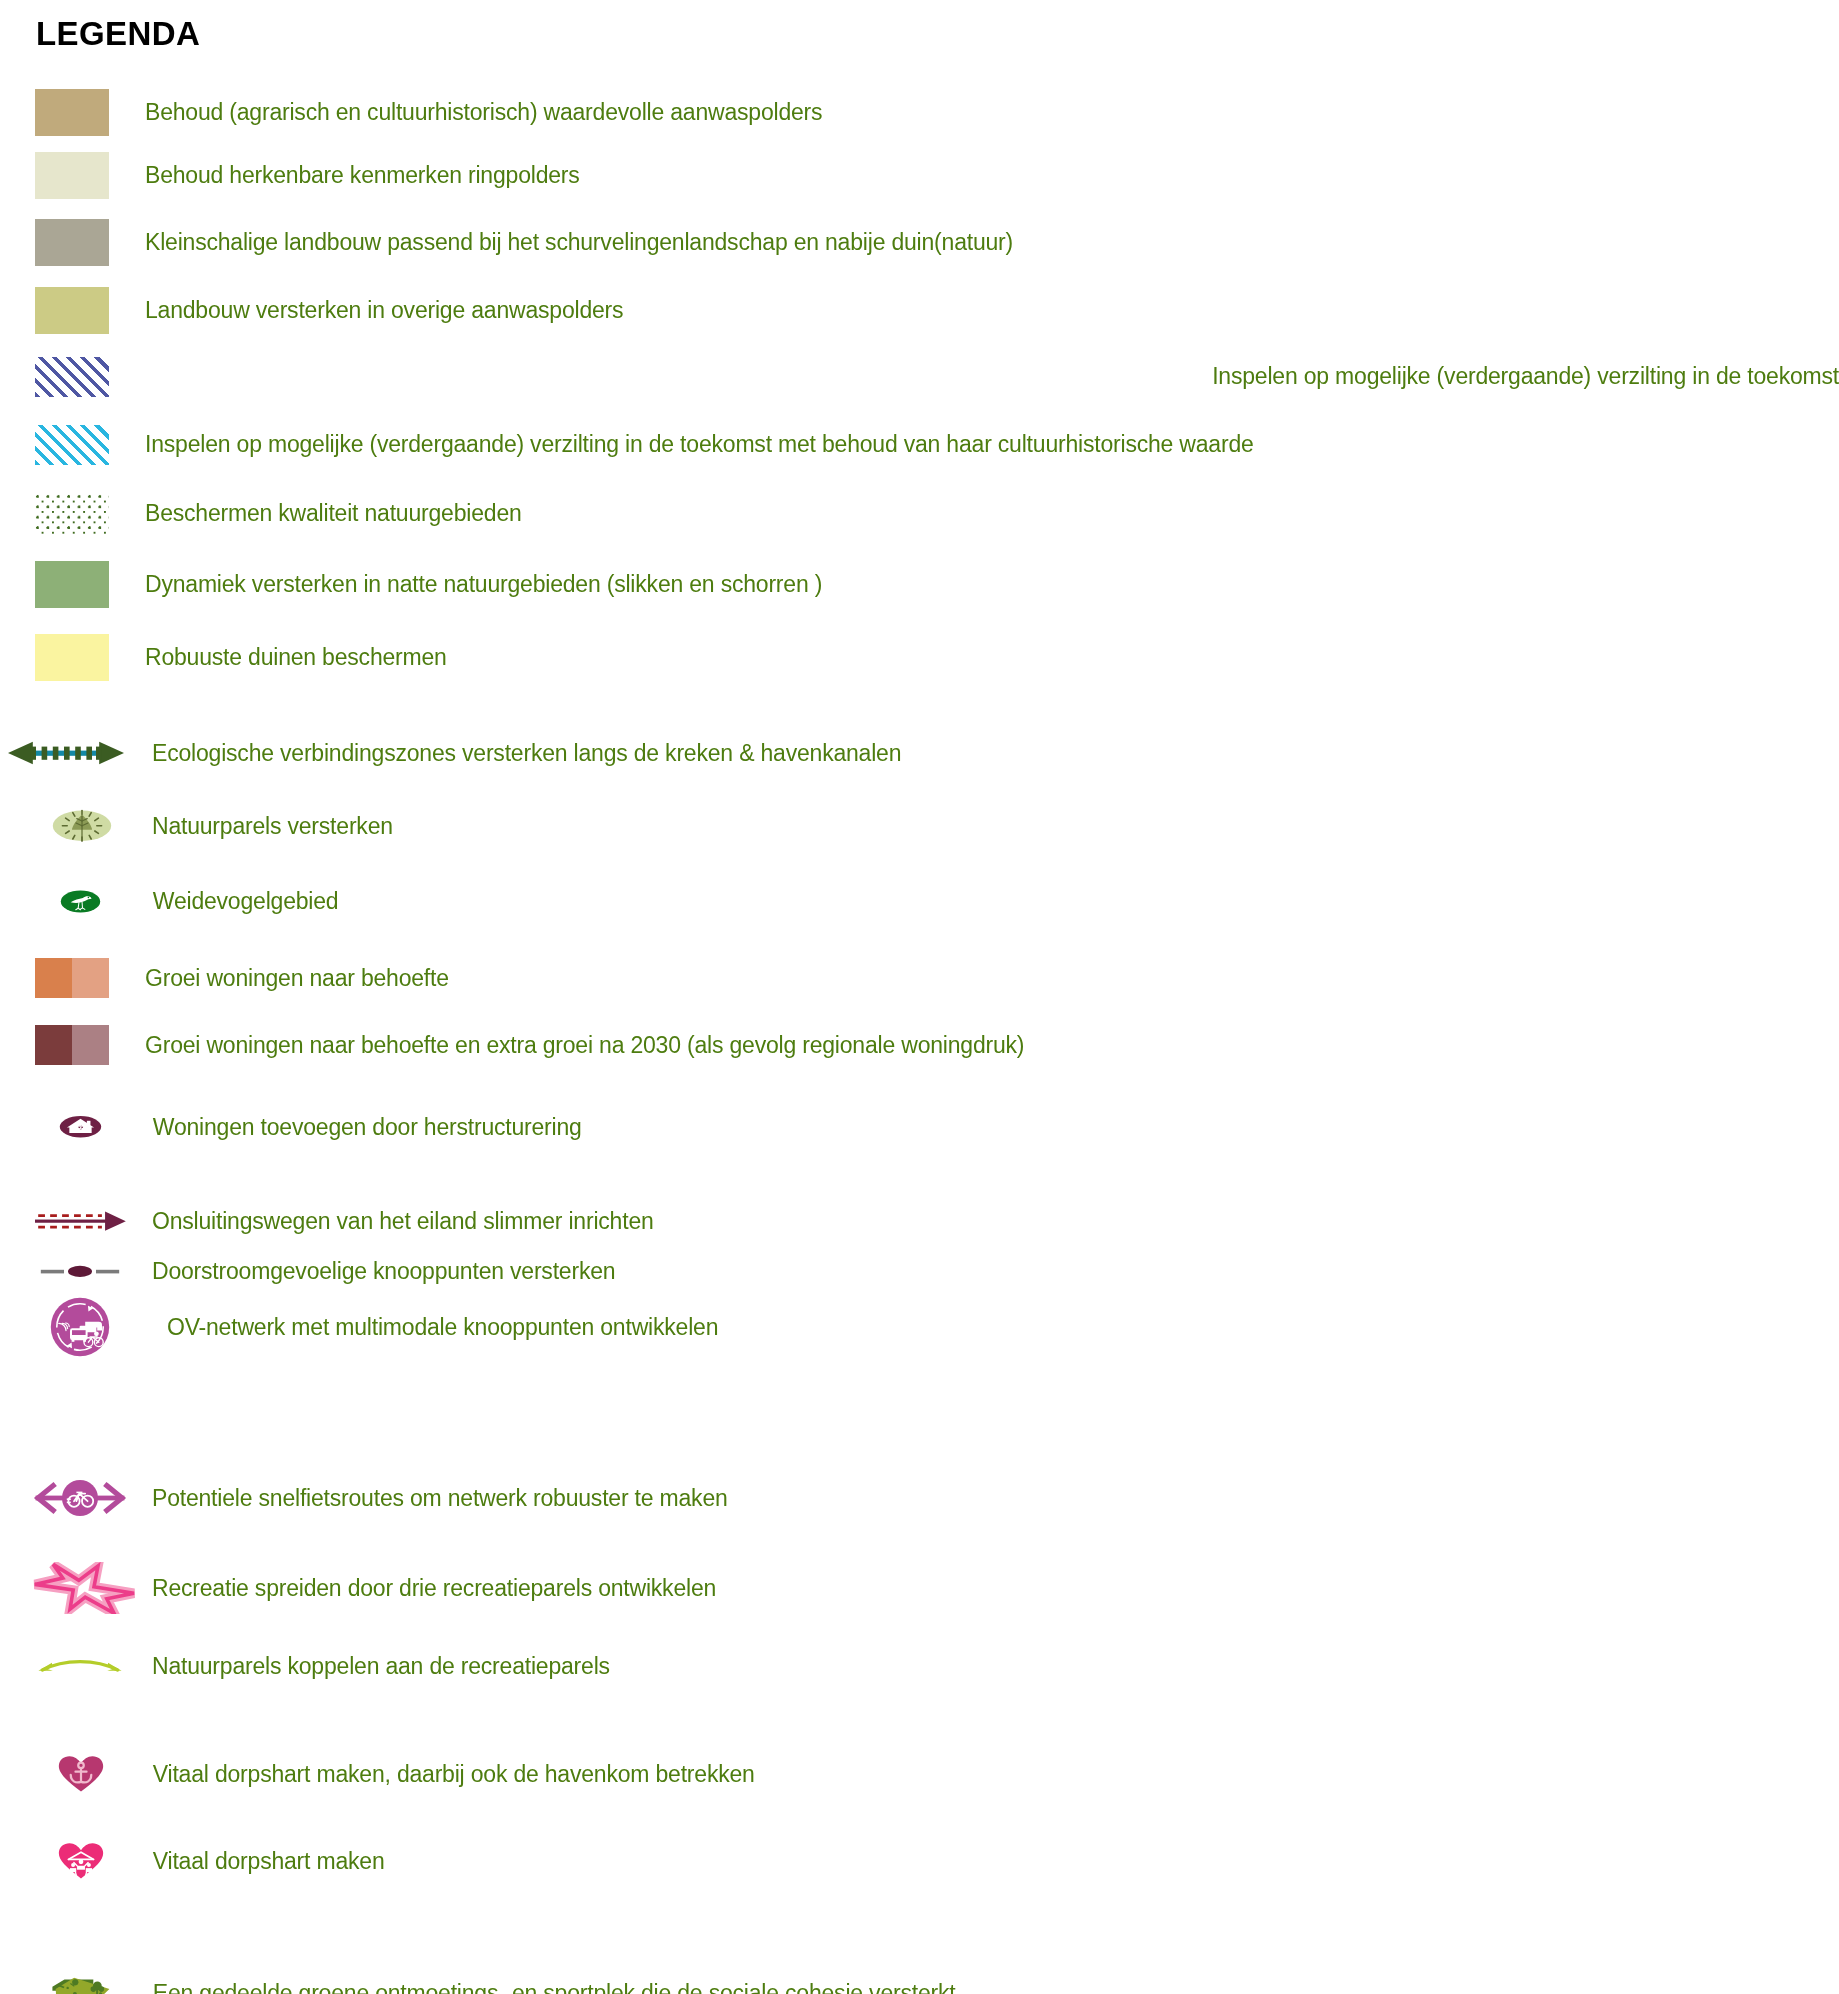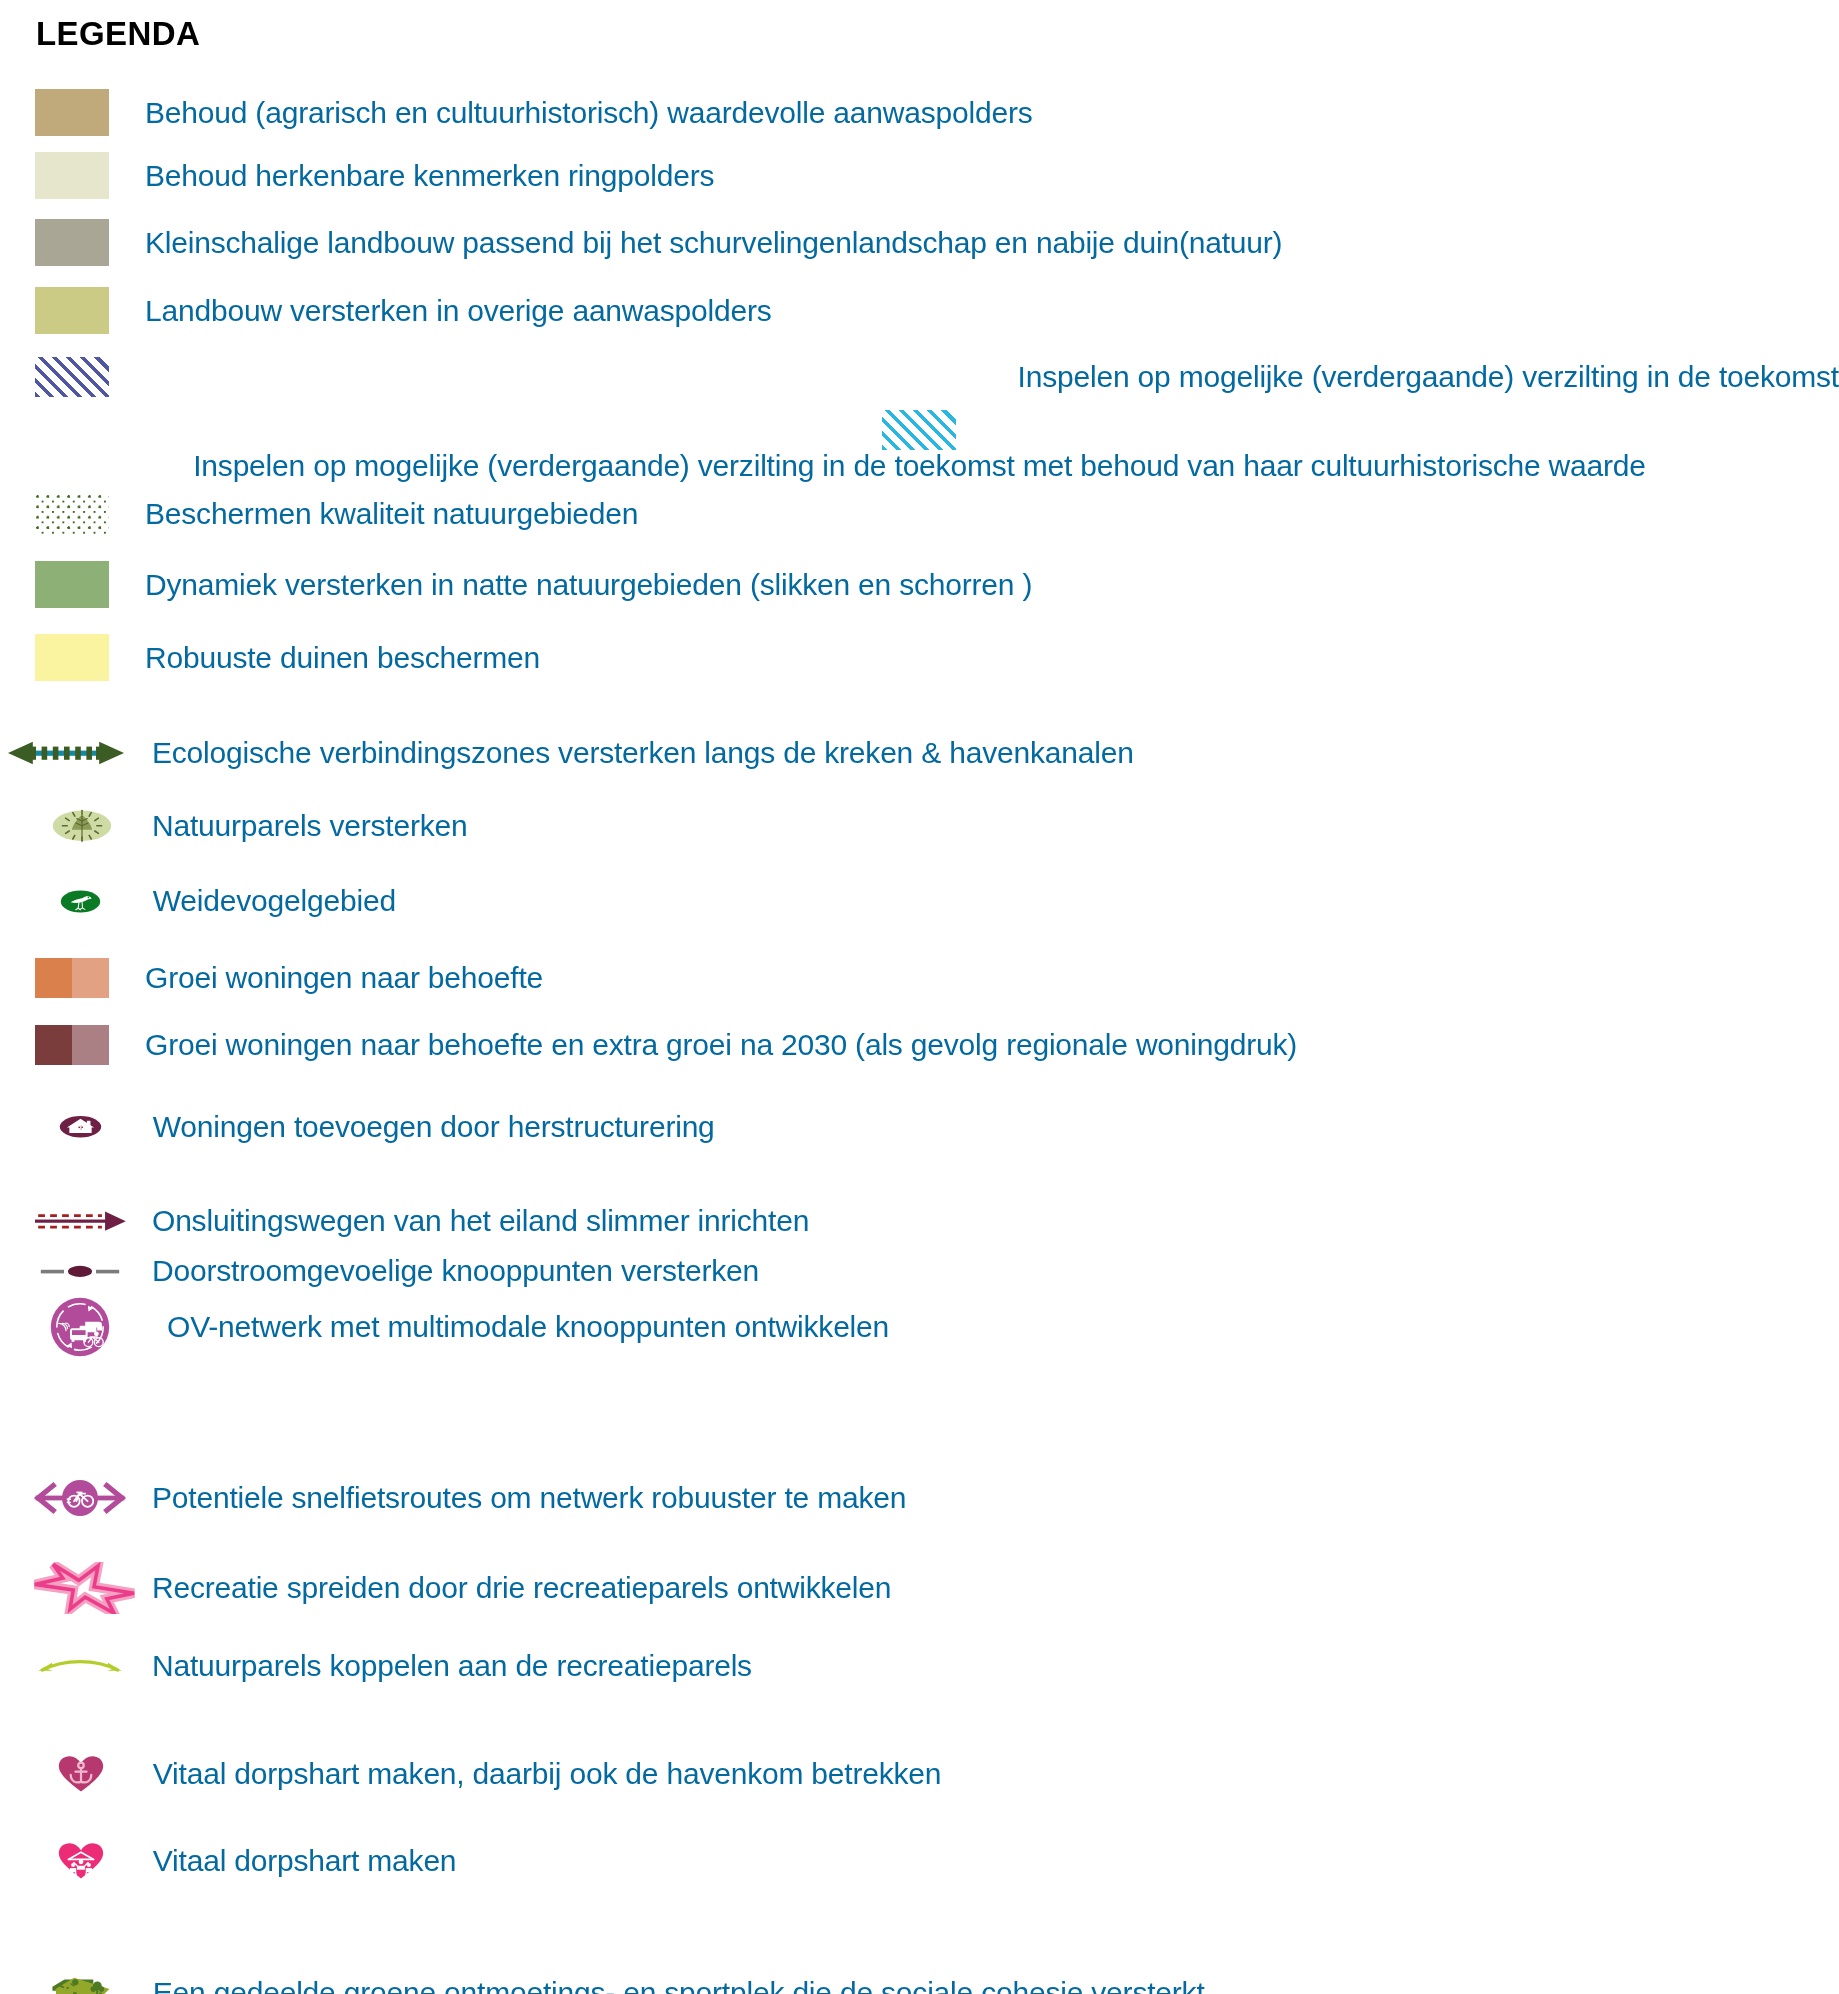--- a/index.html
+++ b/index.html
@@ -13,21 +13,21 @@
   .legend-title{
     position:absolute;left:36px;top:15px;
     font-size:33px;font-weight:700;color:#000;letter-spacing:0.4px;
     font-stretch:condensed;
   }
 
   
   .row{position:absolute;left:0;width:1839px;display:flex;align-items:center;}
   .sym{position:relative;flex:0 0 auto;display:flex;align-items:center;justify-content:center;}
   .lbl{
-    font-size:30px;color:#0369a1;line-height:1.05;white-space:nowrap;
+    font-size:23px;color:#4d7c0f;line-height:1.05;white-space:nowrap;
     font-stretch:condensed;letter-spacing:-0.2px;
   }
 
   
   .swatch{width:74px;height:47px;display:block;}
   .swatch.short{height:40px;}
 
   
   .hatch-purple{
     background-image:repeating-linear-gradient(45deg,
@@ -89,21 +89,21 @@
     <div class="lbl">Landbouw versterken in overige aanwaspolders</div>
   </div>
 
   <div class="row" style="top:354px;height:45px;justify-content:space-between;">
     <div class="sym" style="width:110px;margin-left:35px;justify-content:flex-start;">
       <span class="swatch short hatch-purple"></span>
     </div>
     <div class="lbl">Inspelen op mogelijke (verdergaande) verzilting in de toekomst</div>
   </div>
 
-  <div class="row" style="top:410px;height:45px;flex-direction:column;">
+  <div class="row" style="top:422px;height:45px;">
     <div class="sym" style="width:110px;margin-left:35px;justify-content:flex-start;">
       <span class="swatch short hatch-cyan"></span>
     </div>
     <div class="lbl">Inspelen op mogelijke (verdergaande) verzilting in de toekomst met behoud van haar cultuurhistorische waarde</div>
   </div>
 
   <div class="row" style="top:491px;height:45px;">
     <div class="sym" style="width:110px;margin-left:35px;justify-content:flex-start;">
       <span class="swatch short dots-green"></span>
     </div>

